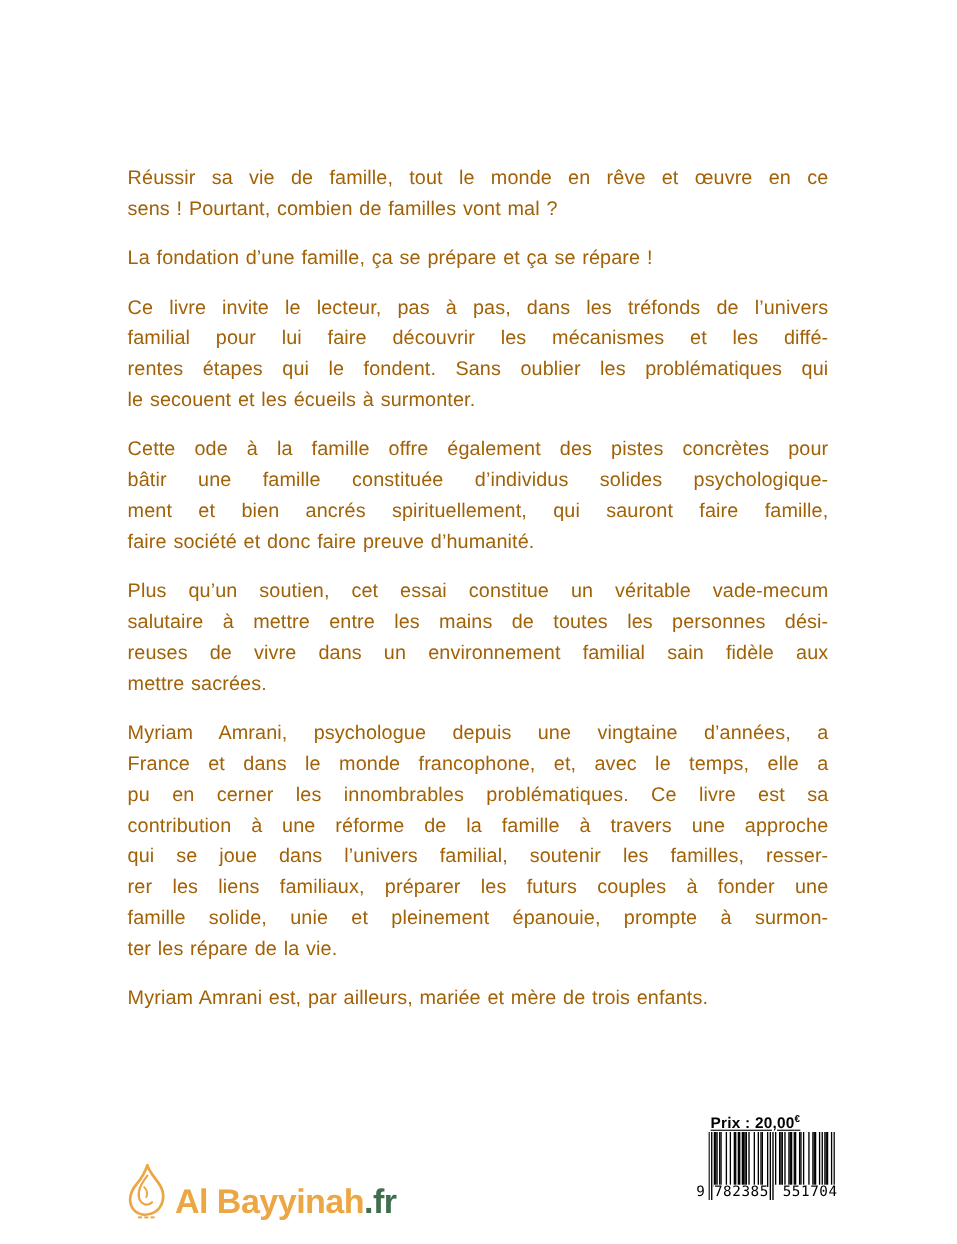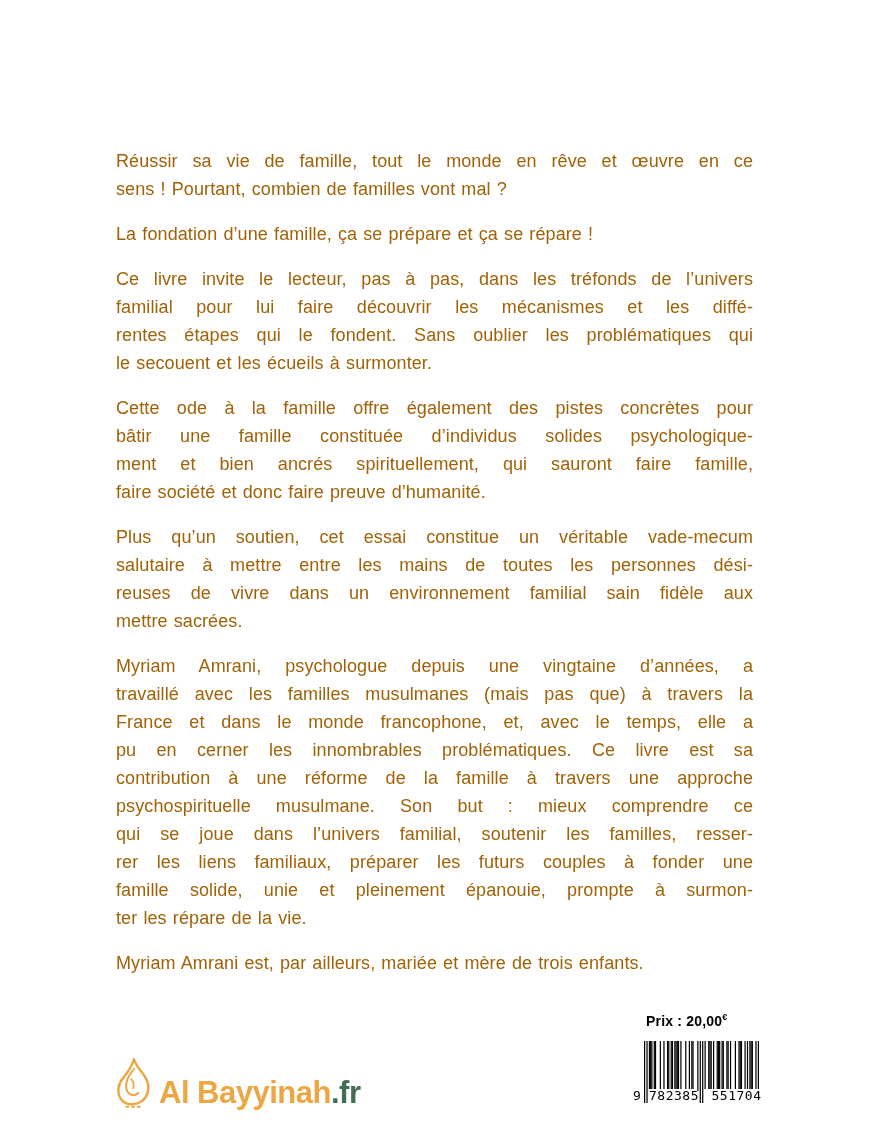--- a/index.html
+++ b/index.html
@@ -31,21 +31,21 @@
   }
   .logo-icon{display:block;}
   .logo-text{font-weight:bold;font-size:31px;letter-spacing:-0.5px;line-height:1;}
   .brand{color:#eca744;}
   .suffix{color:#3f6f4e;}
 
   
   .barcode-block{position:absolute;left:644px;top:1012px;width:120px;}
   .price{
     font-weight:bold;font-size:14px;color:#000000;
-    margin:0 0 12px 2px;letter-spacing:0.2px;
+    margin:0 0 0 2px;letter-spacing:0.2px;text-decoration:underline;
   }
   .price sup{font-size:9px;vertical-align:super;}
   .bars{display:block;}
   .bdigits{
     position:relative;height:15px;margin-top:-14px;
     font-family:"DejaVu Sans Mono",monospace;
     font-size:13px;line-height:14px;color:#000000;
   }
   .d-lead{position:absolute;left:-11px;top:0;background:#ffffff;}
   .d-left{position:absolute;left:5px;top:0;width:48px;text-align:left;background:#ffffff;letter-spacing:0.5px;}
@@ -77,25 +77,23 @@
         <div class="line final">faire société et donc faire preuve d’humanité.</div>
       </div>
       <div class="para">
         <div class="line">Plus qu’un soutien, cet essai constitue un véritable vade-mecum</div>
         <div class="line">salutaire à mettre entre les mains de toutes les personnes dési-</div>
         <div class="line">reuses de vivre dans un environnement familial sain fidèle aux</div>
         <div class="line final">mettre sacrées.</div>
       </div>
       <div class="para">
         <div class="line">Myriam Amrani, psychologue depuis une vingtaine d’années, a</div>
-        <div class="line">travaillé avec les familles musulmanes (mais pas que) à travers la</div>
         <div class="line">France et dans le monde francophone, et, avec le temps, elle a</div>
         <div class="line">pu en cerner les innombrables problématiques. Ce livre est sa</div>
         <div class="line">contribution à une réforme de la famille à travers une approche</div>
-        <div class="line">psychospirituelle musulmane. Son but : mieux comprendre ce</div>
         <div class="line">qui se joue dans l’univers familial, soutenir les familles, resser-</div>
         <div class="line">rer les liens familiaux, préparer les futurs couples à fonder une</div>
         <div class="line">famille solide, unie et pleinement épanouie, prompte à surmon-</div>
         <div class="line final">ter les répare de la vie.</div>
       </div>
       <div class="para">
         <div class="line final">Myriam Amrani est, par ailleurs, mariée et mère de trois enfants.</div>
       </div>
     </div>
 

